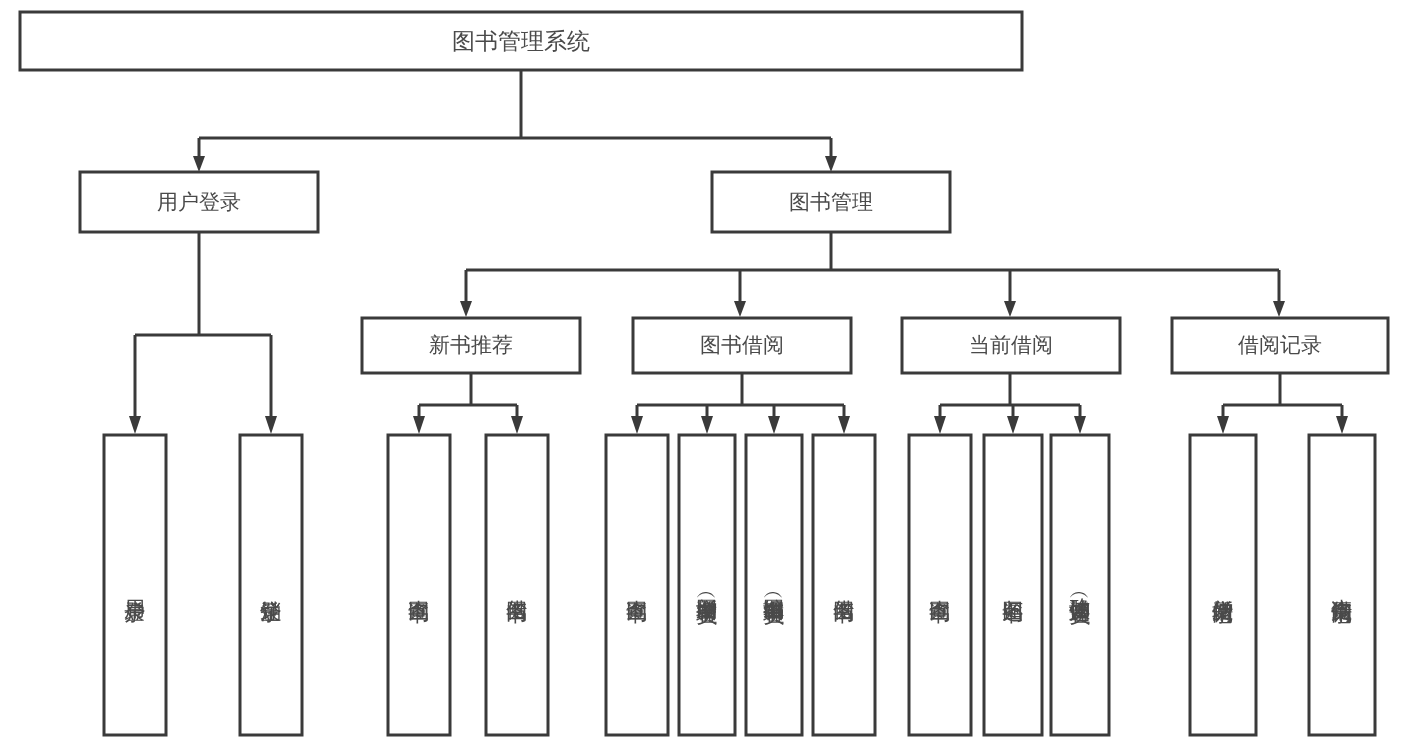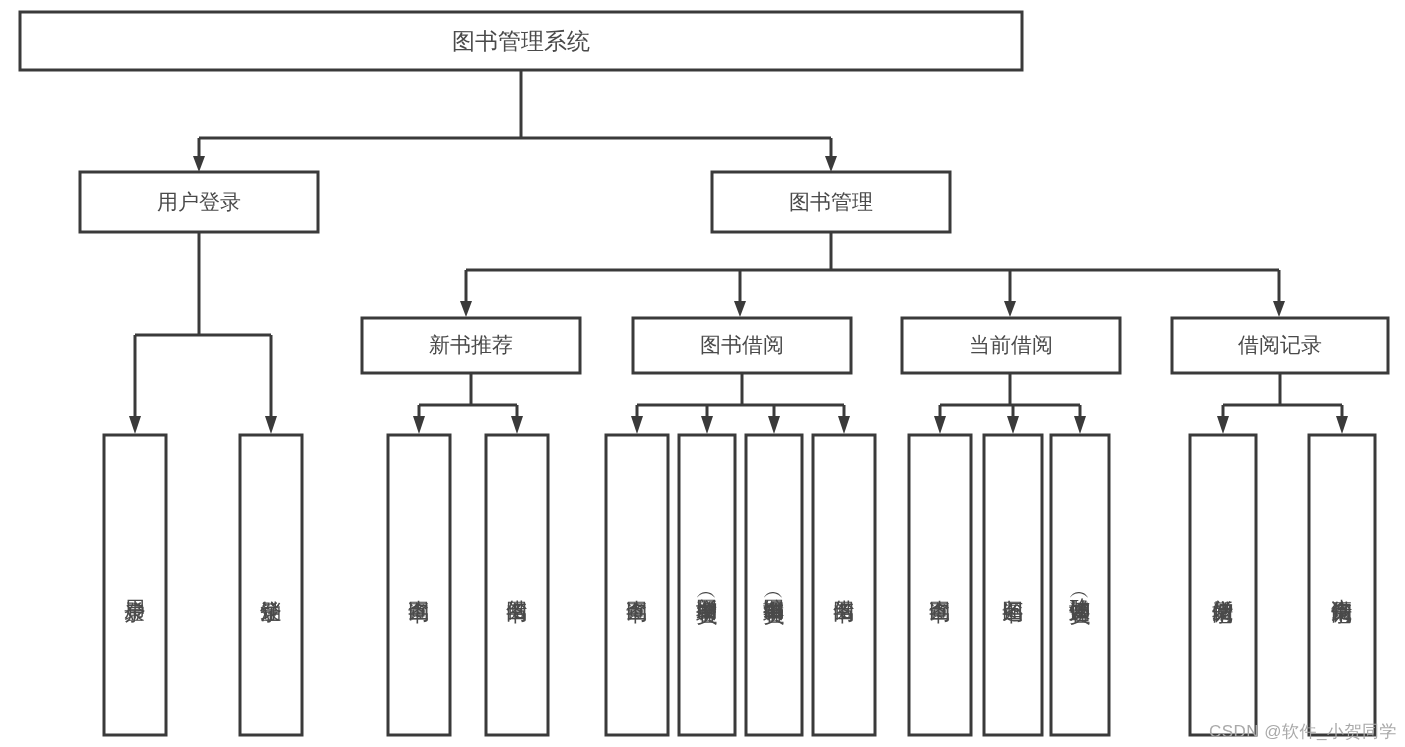--- a/index.html
+++ b/index.html
@@ -256,14 +256,13 @@
   <div class="leaf-label-wrap" style="left:1051px; top:435px; width:58px; height:300px;">
     <span class="leaf-label">确认归还（管理员）</span>
   </div>
   <div class="leaf-label-wrap" style="left:1190px; top:435px; width:66px; height:300px;">
     <span class="leaf-label">新增借阅记录</span>
   </div>
   <div class="leaf-label-wrap" style="left:1309px; top:435px; width:66px; height:300px;">
     <span class="leaf-label">查询借阅记录</span>
   </div>
 
-  <div class="watermark">CSDN @软件_小贺同学</div>
 </div>
 
 </body></html>

